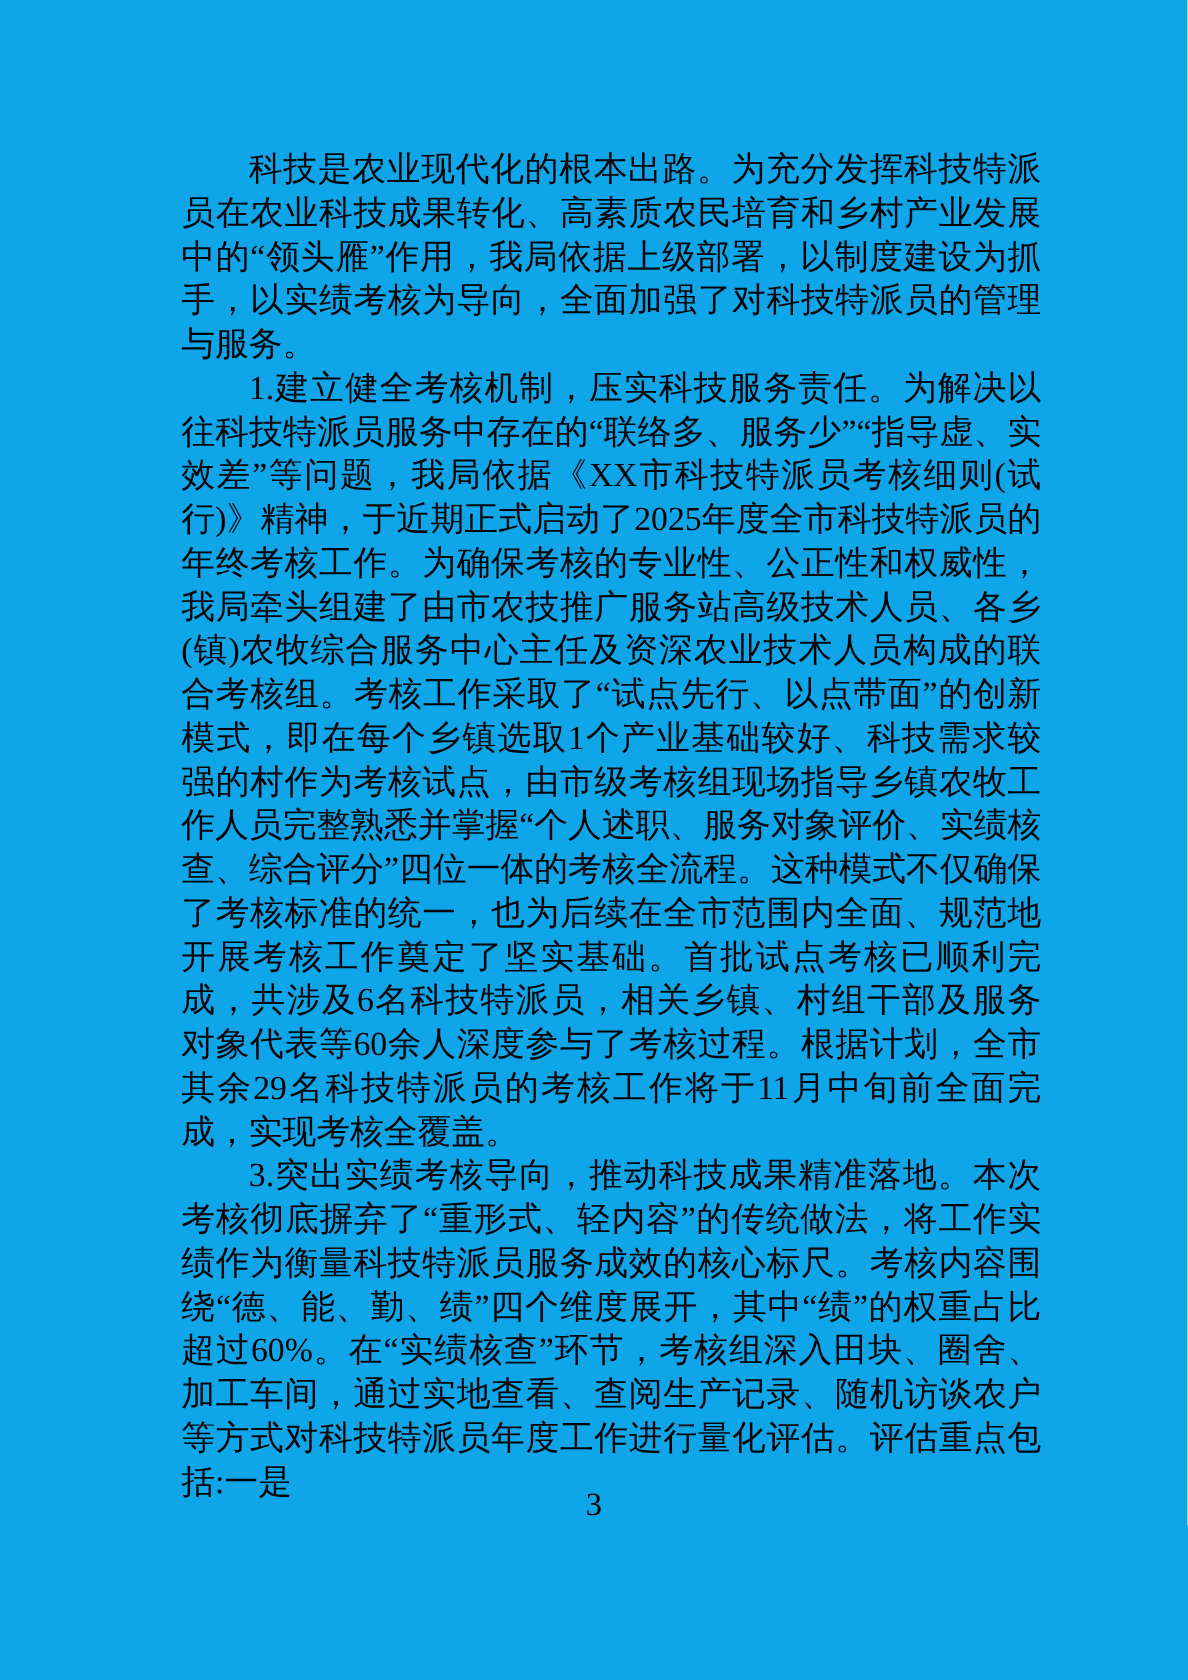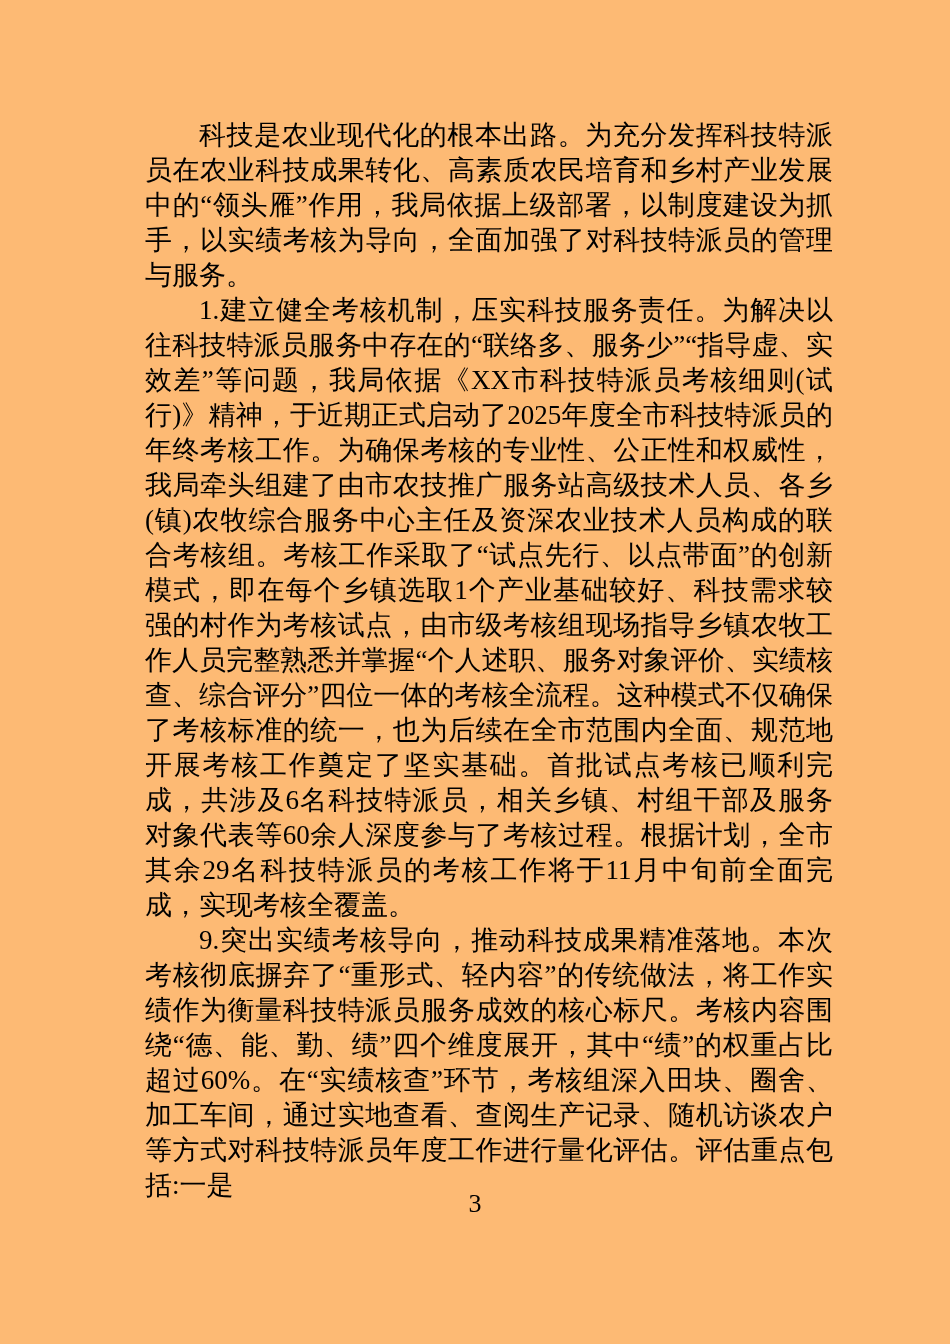--- a/index.html
+++ b/index.html
@@ -4,21 +4,21 @@
 <style>
   html, body {
     margin: 0;
     padding: 0;
     background: #ffffff;
   }
   .page {
     position: relative;
     width: 950px;
     height: 1344px;
-    background: #fdba74;
+    background: #0ea5e9;
     box-sizing: border-box;
     overflow: hidden;
     font-family: "Liberation Serif", "DejaVu Serif", serif;
     color: #000000;
   }
   .body-text {
     position: absolute;
     left: 145px;
     top: 118px;
     width: 688px;
@@ -52,21 +52,21 @@
 <body>
 
 <div class="page">
 
   <div class="body-text">
 
     <p class="para"><span class="seg">科技是农业现代化的根本出路。为充分发挥科技特派员在农业科技成果转化、高素质农民培育和乡村产业发展中的“领头雁”作用，我局依据上级部署，以制度建设为抓手，以实绩考核为导向，全面加强了对科技特派员的管理与服务。</span></p>
 
     <p class="para"><span class="seg bold">1.建立健全考核机制，压实科技服务责任。</span><span class="seg">为解决以往科技特派员服务中存在的“联络多、服务少”“指导虚、实效差”等问题，我局依据《XX市科技特派员考核细则(试行)》精神，于近期正式启动了2025年度全市科技特派员的年终考核工作。为确保考核的专业性、公正性和权威性，我局牵头组建了由市农技推广服务站高级技术人员、各乡(镇)农牧综合服务中心主任及资深农业技术人员构成的联合考核组。考核工作采取了“试点先行、以点带面”的创新模式，即在每个乡镇选取1个产业基础较好、科技需求较强的村作为考核试点，由市级考核组现场指导乡镇农牧工作人员完整熟悉并掌握“个人述职、服务对象评价、实绩核查、综合评分”四位一体的考核全流程。这种模式不仅确保了考核标准的统一，也为后续在全市范围内全面、规范地开展考核工作奠定了坚实基础。首批试点考核已顺利完成，共涉及6名科技特派员，相关乡镇、村组干部及服务对象代表等60余人深度参与了考核过程。根据计划，全市其余29名科技特派员的考核工作将于11月中旬前全面完成，实现考核全覆盖。</span></p>
 
-    <p class="para"><span class="seg bold">9.突出实绩考核导向，推动科技成果精准落地。</span><span class="seg">本次考核彻底摒弃了“重形式、轻内容”的传统做法，将工作实绩作为衡量科技特派员服务成效的核心标尺。考核内容围绕“德、能、勤、绩”四个维度展开，其中“绩”的权重占比超过60%。在“实绩核查”环节，考核组深入田块、圈舍、加工车间，通过实地查看、查阅生产记录、随机访谈农户等方式对科技特派员年度工作进行量化评估。评估重点包括:一是</span></p>
+    <p class="para"><span class="seg bold">3.突出实绩考核导向，推动科技成果精准落地。</span><span class="seg">本次考核彻底摒弃了“重形式、轻内容”的传统做法，将工作实绩作为衡量科技特派员服务成效的核心标尺。考核内容围绕“德、能、勤、绩”四个维度展开，其中“绩”的权重占比超过60%。在“实绩核查”环节，考核组深入田块、圈舍、加工车间，通过实地查看、查阅生产记录、随机访谈农户等方式对科技特派员年度工作进行量化评估。评估重点包括:一是</span></p>
 
   </div>
 
   <div class="footer">
     <span>3</span>
   </div>
 
 </div>
 
 </body></html>

